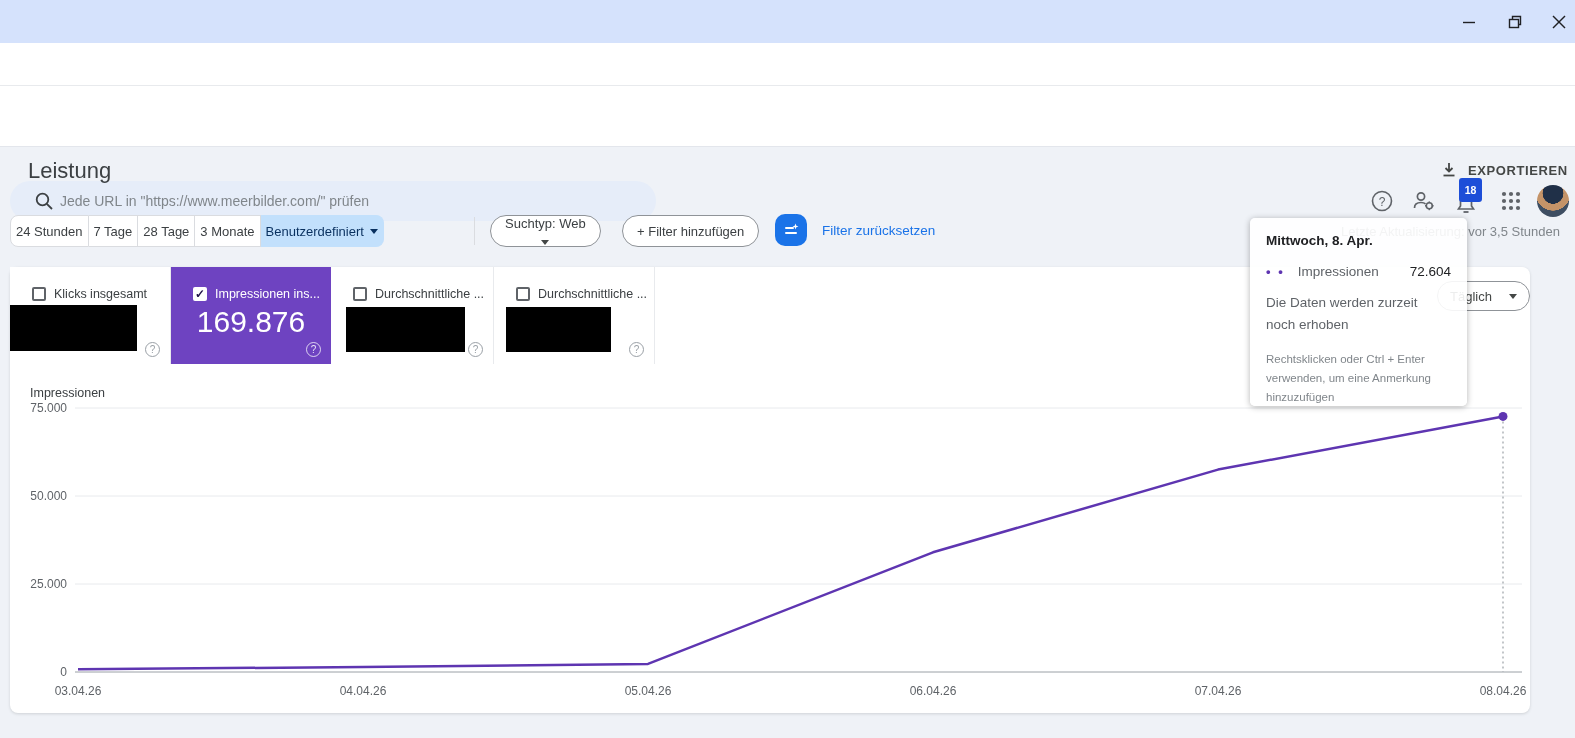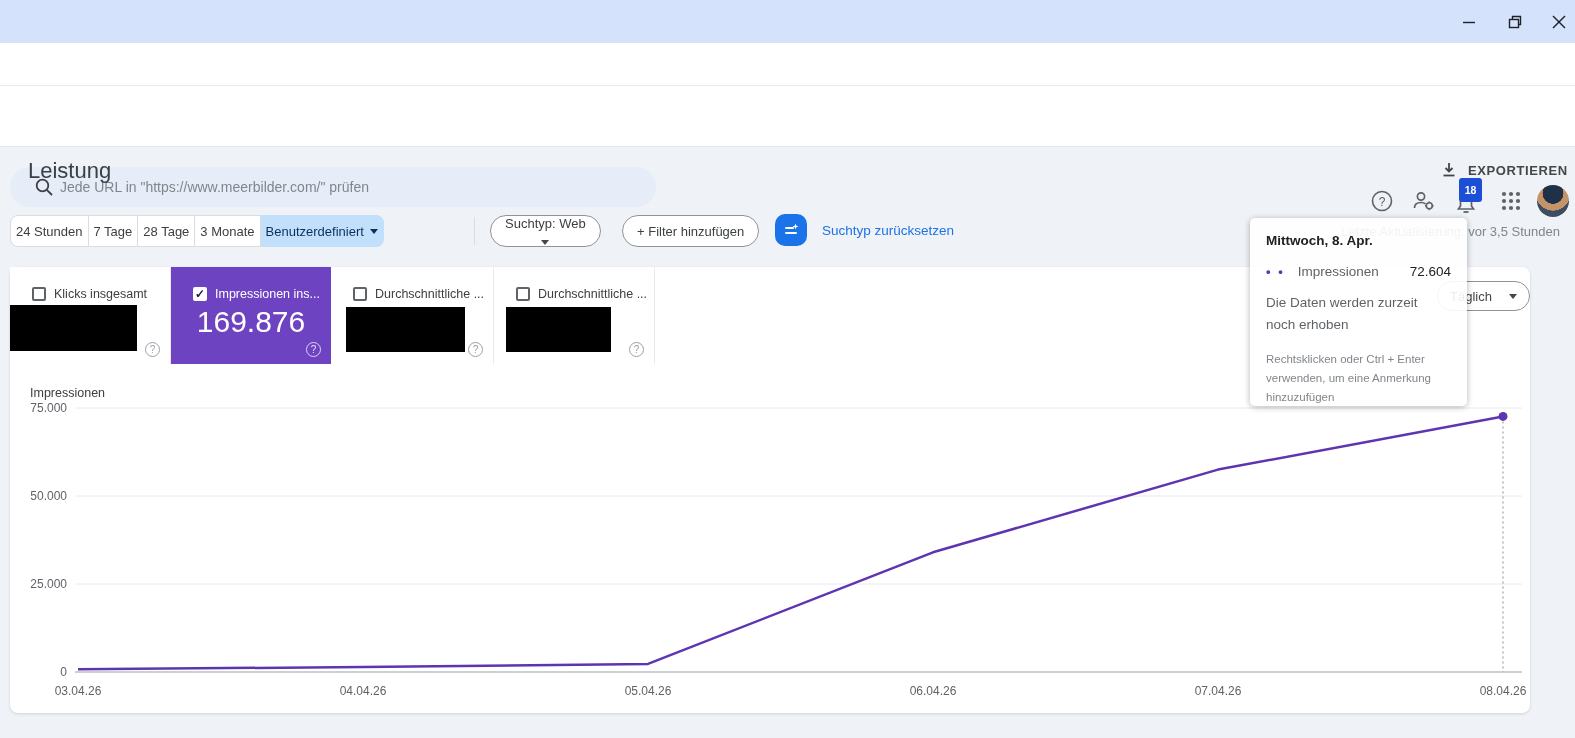--- a/index.html
+++ b/index.html
@@ -13,21 +13,21 @@
   .urlrow { position:absolute; left:0; top:43px; width:1575px; height:42px; background:#fff; }
   .omnibox { position:absolute; left:-24px; top:47px; width:1522px; height:33px; border-radius:17px; background:#f1f4fb; display:flex; align-items:center; overflow:hidden; }
   .urltext { position:absolute; left:26px; top:0; height:33px; line-height:33px; font-size:14.5px; color:#202124; white-space:nowrap; }
   .omni-ic { position:absolute; top:52px; }
   .avatar-sm { position:absolute; left:1516px; top:52px; width:22px; height:22px; border-radius:50%;
     background: radial-gradient(circle at 50% 28%, #2b3a55 0 38%, #c49368 39% 62%, #55636f 63%); border:1px solid #d0d4da; }
   .kebab { position:absolute; left:1559px; top:50px; font-size:18px; color:#444746; line-height:26px; }
 
   
   .gsc-head { position:absolute; left:0; top:85px; width:1575px; height:62px; background:#fff; border-top:1px solid #e8eaed; border-bottom:1px solid #e3e6ec; }
-  .searchbox { position:absolute; left:10px; top:81px; width:646px; height:40px; border-radius:20px; background:#e6edf9; display:flex; align-items:center; cursor:text; }
+  .searchbox { position:absolute; left:10px; top:95px; width:646px; height:40px; border-radius:20px; background:#e6edf9; display:flex; align-items:center; cursor:text; }
   .searchbox .ph { margin-left:50px; font-size:14px; color:#80868b; }
   .hicon { position:absolute; top:101px; width:28px; height:28px; display:flex; align-items:center; justify-content:center; }
   .badge { position:absolute; left:1459px; top:92px; min-width:23px; height:24px; border-radius:3px; background:#1d4ed8; color:#fff; font-size:10.5px; font-weight:bold; display:flex; align-items:center; justify-content:center; padding:0 5px; }
   .avatar-lg { position:absolute; left:1537px; top:99px; width:32px; height:32px; border-radius:50%;
     background: radial-gradient(circle at 50% 26%, #203048 0 36%, #c49368 37% 60%, #3e4e62 61%); }
 
   
   .page-title { position:absolute; left:28px; top:158px; font-size:22px; color:#3c4043; }
   .export { position:absolute; left:1440px; top:161px; display:flex; align-items:center; gap:10px; cursor:pointer; }
   .export span { font-size:13px; font-weight:bold; letter-spacing:0.6px; color:#444746; }
@@ -201,21 +201,21 @@
   </div>
   <div class="filterbtn">
     <svg width="18" height="18">
         <g stroke="#fff" stroke-width="2" stroke-linecap="round">
           <line x1="4" y1="7" x2="11" y2="7"></line>
           <line x1="4" y1="12" x2="14" y2="12"></line>
         </g>
         <path d="M13.5 2.5 L14.3 4.7 L16.5 5.5 L14.3 6.3 L13.5 8.5 L12.7 6.3 L10.5 5.5 L12.7 4.7 Z" fill="#fff"></path>
       </svg>
   </div>
-  <div class="resetlink">Suchtyp zurücksetzen</div>
+  <div class="resetlink">Filter zurücksetzen</div>
   <div class="lastupd">Letzte Aktualisierung: vor 3,5 Stunden</div>
 
   <div class="card">
     <div class="mstrip"></div>
 
     <div class="mcell" style="left:0; width:161px;">
       <div class="row1">
           <span class="cb"></span>
         <span class="mlabel">Klicks insgesamt</span>
         </div>

